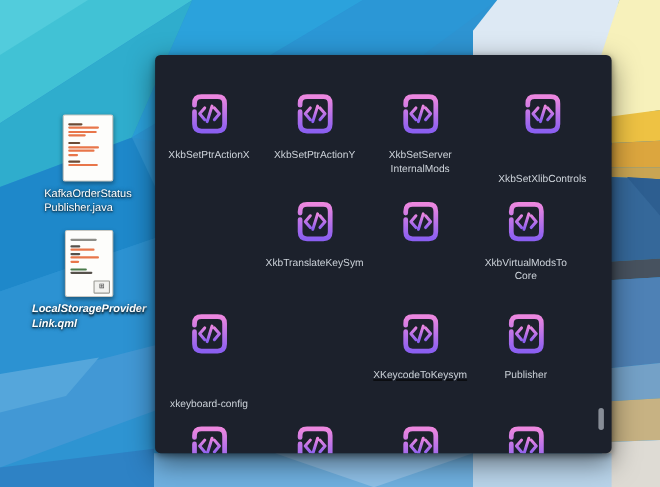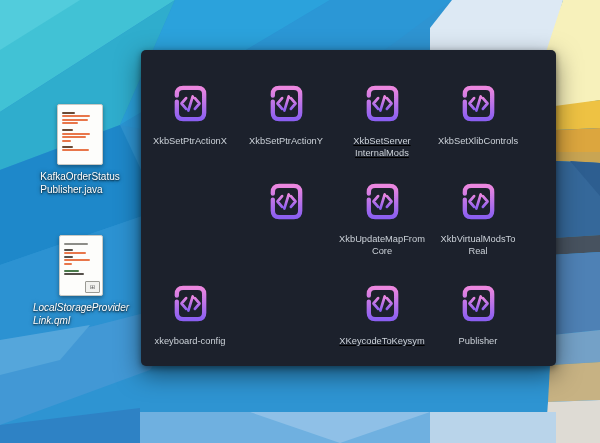--- a/index.html
+++ b/index.html
@@ -26,21 +26,21 @@
   .italic{font-style:italic;}
   .emblem{
     position:absolute;right:2px;bottom:2px;width:13px;height:10px;
     background:#f2f2ef;border:1px solid #9a9a94;border-radius:1px;
     display:flex;align-items:center;justify-content:center;
     font-size:6px;color:#555;line-height:1;
   }
 
   
   .folder-window{
-    position:absolute;left:141px;top:50px;width:415px;height:316px;
+    position:absolute;left:141px;top:50px;width:415px;height:362px;
     background:#1c212c;border-radius:5px;overflow:hidden;
     box-shadow:0 8px 24px rgba(0,0,0,.5),0 2px 6px rgba(0,0,0,.4);
   }
   .cell{
     position:absolute;width:96px;display:flex;flex-direction:column;align-items:center;
     cursor:default;
   }
   .code-icon{width:43px;height:43px;display:block;}
   .flabel{
     margin-top:10px;color:#ccd2d9;font-size:9.3px;line-height:1.3;
@@ -111,21 +111,21 @@
       <div class="ln" style="width:28px;height:2px;background:#e8764a;"></div>
       <div class="ln" style="width:24px;height:2px;background:#e8764a;"></div>
       <div class="ln" style="width:9px;height:2px;background:#e8764a;margin-bottom:4px;"></div>
       <div class="ln" style="width:11px;height:2px;background:#6b4a35;"></div>
       <div class="ln" style="width:27px;height:2px;background:#e8764a;"></div>
     </div>
     <div class="dlabel">KafkaOrderStatus
 Publisher.java</div>
   </div>
 
-  <div class="desktop-icon" style="left:20px;top:235px;width:122px;">
+  <div class="desktop-icon" style="left:20px;top:209px;width:122px;font-weight:bold;">
     <div class="paper" style="width:44px;height:61px;">
       <div class="ln" style="width:24px;height:2px;background:#8d8d88;margin-bottom:4px;"></div>
       <div class="ln" style="width:9px;height:2px;background:#55504a;"></div>
       <div class="ln" style="width:22px;height:2px;background:#e8764a;"></div>
       <div class="ln" style="width:9px;height:2px;background:#55504a;"></div>
       <div class="ln" style="width:26px;height:2px;background:#e8764a;"></div>
       <div class="ln" style="width:8px;height:2px;background:#e8764a;margin-bottom:5px;"></div>
       <div class="ln" style="width:15px;height:2px;background:#4a7a4a;"></div>
       <div class="ln" style="width:20px;height:2px;background:#55504a;"></div>
       <span class="emblem">⊞</span>
@@ -141,55 +141,54 @@
           <use href="#codeicon"></use>
         </svg>
       <div class="flabel">XkbSetPtrActionX</div>
     </div>
     <div class="cell" style="left:97px;top:32px;">
       <svg class="code-icon" viewBox="0 0 44 44">
           <use href="#codeicon"></use>
         </svg>
       <div class="flabel">XkbSetPtrActionY</div>
     </div>
-    <div class="cell" style="left:193px;top:32px;text-decoration:underline;">
+    <div class="cell" style="left:193px;top:32px;">
       <svg class="code-icon" viewBox="0 0 44 44">
           <use href="#codeicon"></use>
         </svg>
       <div class="flabel">XkbSetServer
 InternalMods</div>
     </div>
-    <div class="cell" style="left:289px;top:32px;">
+    <div class="cell" style="left:304px;top:32px;gap:21px;">
       <svg class="code-icon" viewBox="0 0 44 44">
           <use href="#codeicon"></use>
         </svg>
       <div class="flabel">XkbSetXlibControls</div>
     </div>
 
     <div class="cell" style="left:97px;top:130px;">
       <svg class="code-icon" viewBox="0 0 44 44">
           <use href="#codeicon"></use>
         </svg>
+      <div class="flabel">XkbTranslateKeySym</div>
     </div>
     <div class="cell" style="left:193px;top:130px;">
       <svg class="code-icon" viewBox="0 0 44 44">
           <use href="#codeicon"></use>
         </svg>
-      <div class="flabel">XkbUpdateMapFrom
+    </div>
+    <div class="cell" style="left:289px;top:130px;">
+      <svg class="code-icon" viewBox="0 0 44 44">
+          <use href="#codeicon"></use>
+        </svg>
+      <div class="flabel">XkbVirtualModsTo
 Core</div>
     </div>
-    <div class="cell" style="left:289px;top:130px;">
-      <svg class="code-icon" viewBox="0 0 44 44">
-          <use href="#codeicon"></use>
-        </svg>
-      <div class="flabel">XkbVirtualModsTo
-Real</div>
-    </div>
-
-    <div class="cell" style="left:1px;top:232px;">
+
+    <div class="cell" style="left:1px;top:232px;gap:26px;">
       <svg class="code-icon" viewBox="0 0 44 44">
           <use href="#codeicon"></use>
         </svg>
       <div class="flabel">xkeyboard-config</div>
     </div>
     <div class="cell" style="left:193px;top:232px;text-decoration:underline;">
       <svg class="code-icon" viewBox="0 0 44 44">
           <use href="#codeicon"></use>
         </svg>
       <div class="flabel">XKeycodeToKeysym</div>

